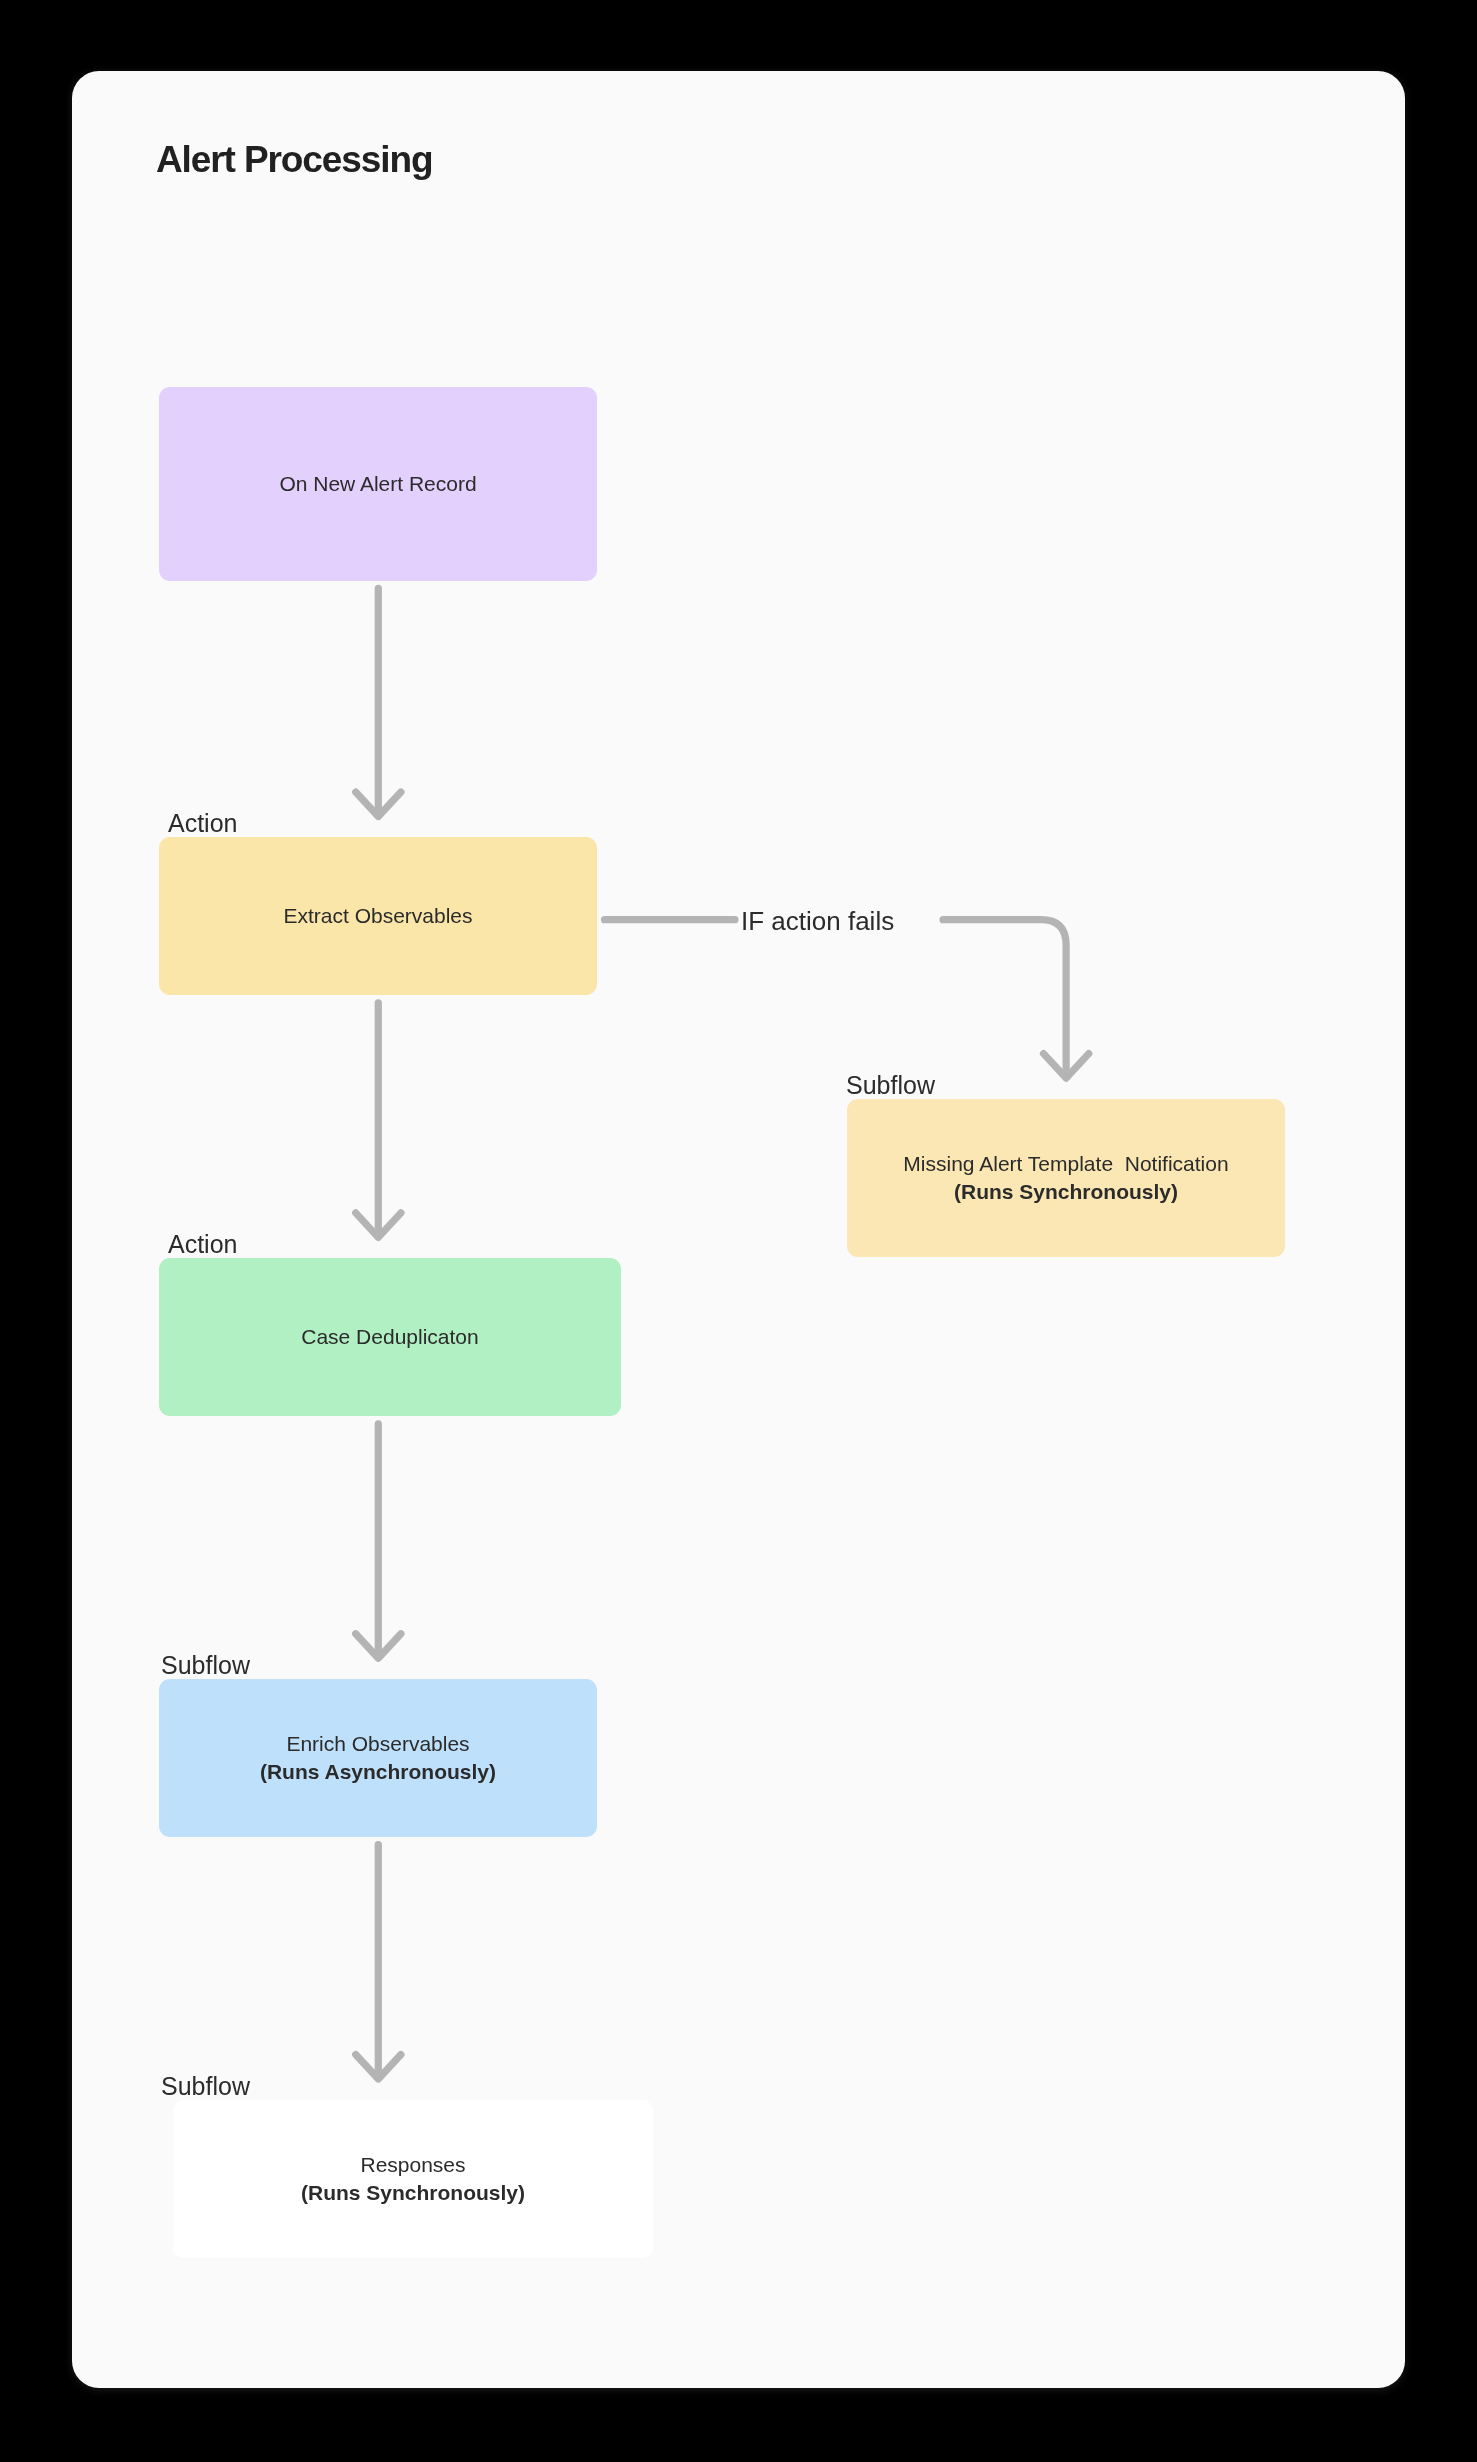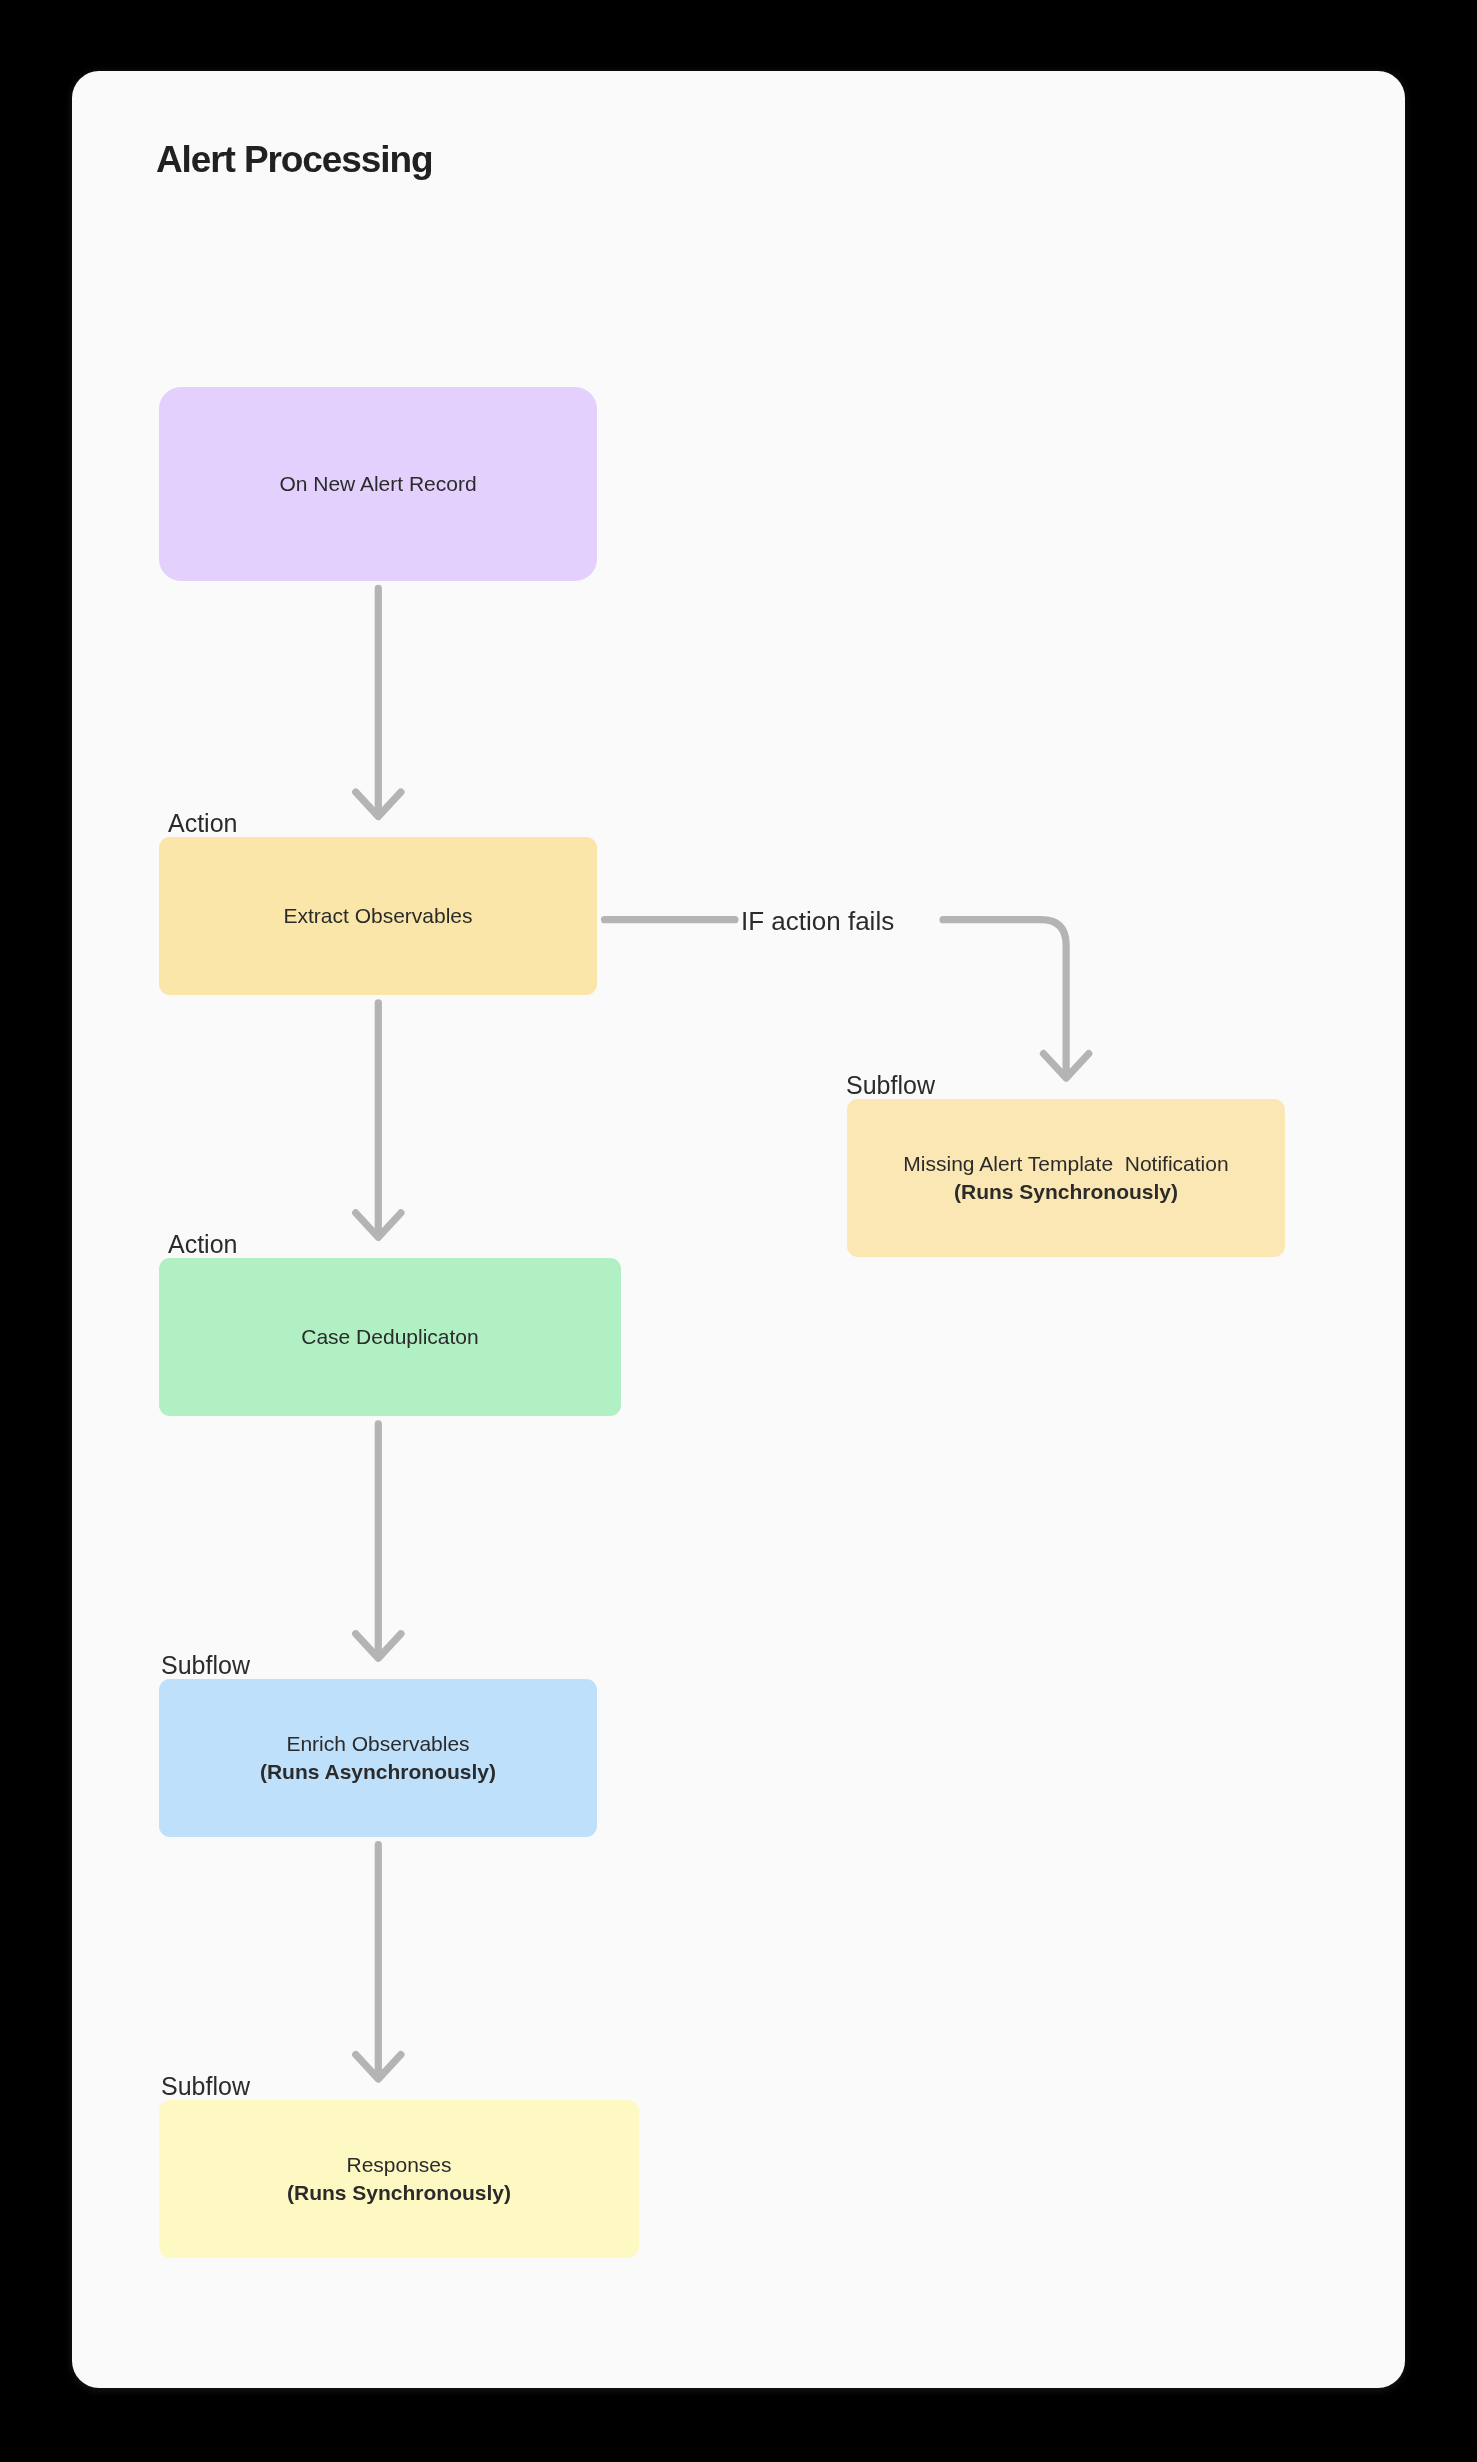--- a/index.html
+++ b/index.html
@@ -145,21 +145,21 @@
   <div class="node-kind" style="left:168px; top:811px;">Action</div>
 
   <div class="node-kind" style="left:846px; top:1073px;">Subflow</div>
 
   <div class="node-kind" style="left:168px; top:1232px;">Action</div>
 
   <div class="node-kind" style="left:161px; top:1653px;">Subflow</div>
 
   <div class="node-kind" style="left:161px; top:2074px;">Subflow</div>
 
-  <div class="node" style="left:159px; top:387px; width:438px; height:194px; background:#e3d0fd;border-radius:22px;">
+  <div class="node" style="left:159px; top:387px; width:438px; height:194px; background:#e3d0fd;">
     <div class="node-title">On New Alert Record</div>
   </div>
 
   <div class="node" style="left:159px; top:837px; width:438px; height:158px; background:#fae6a8;">
     <div class="node-title">Extract Observables</div>
   </div>
 
   <div class="node" style="left:847px; top:1099px; width:438px; height:158px; background:#fbe7b4;">
     <div class="node-title">Missing Alert Template  Notification</div>
     <div class="node-sub">(Runs Synchronously)</div>
@@ -167,19 +167,19 @@
 
   <div class="node" style="left:159px; top:1258px; width:462px; height:158px; background:#b0f0c2;">
     <div class="node-title">Case Deduplicaton</div>
   </div>
 
   <div class="node" style="left:159px; top:1679px; width:438px; height:158px; background:#bfe0fb;">
     <div class="node-title">Enrich Observables</div>
     <div class="node-sub">(Runs Asynchronously)</div>
   </div>
 
-  <div class="node" style="left:159px; top:2100px; width:480px; height:158px; background:#fef9c3;">
+  <div class="node" style="left:173px; top:2100px; width:480px; height:158px; background:#ffffff;">
     <div class="node-title">Responses</div>
     <div class="node-sub">(Runs Synchronously)</div>
   </div>
 
 </div>
 
 
 </body></html>

